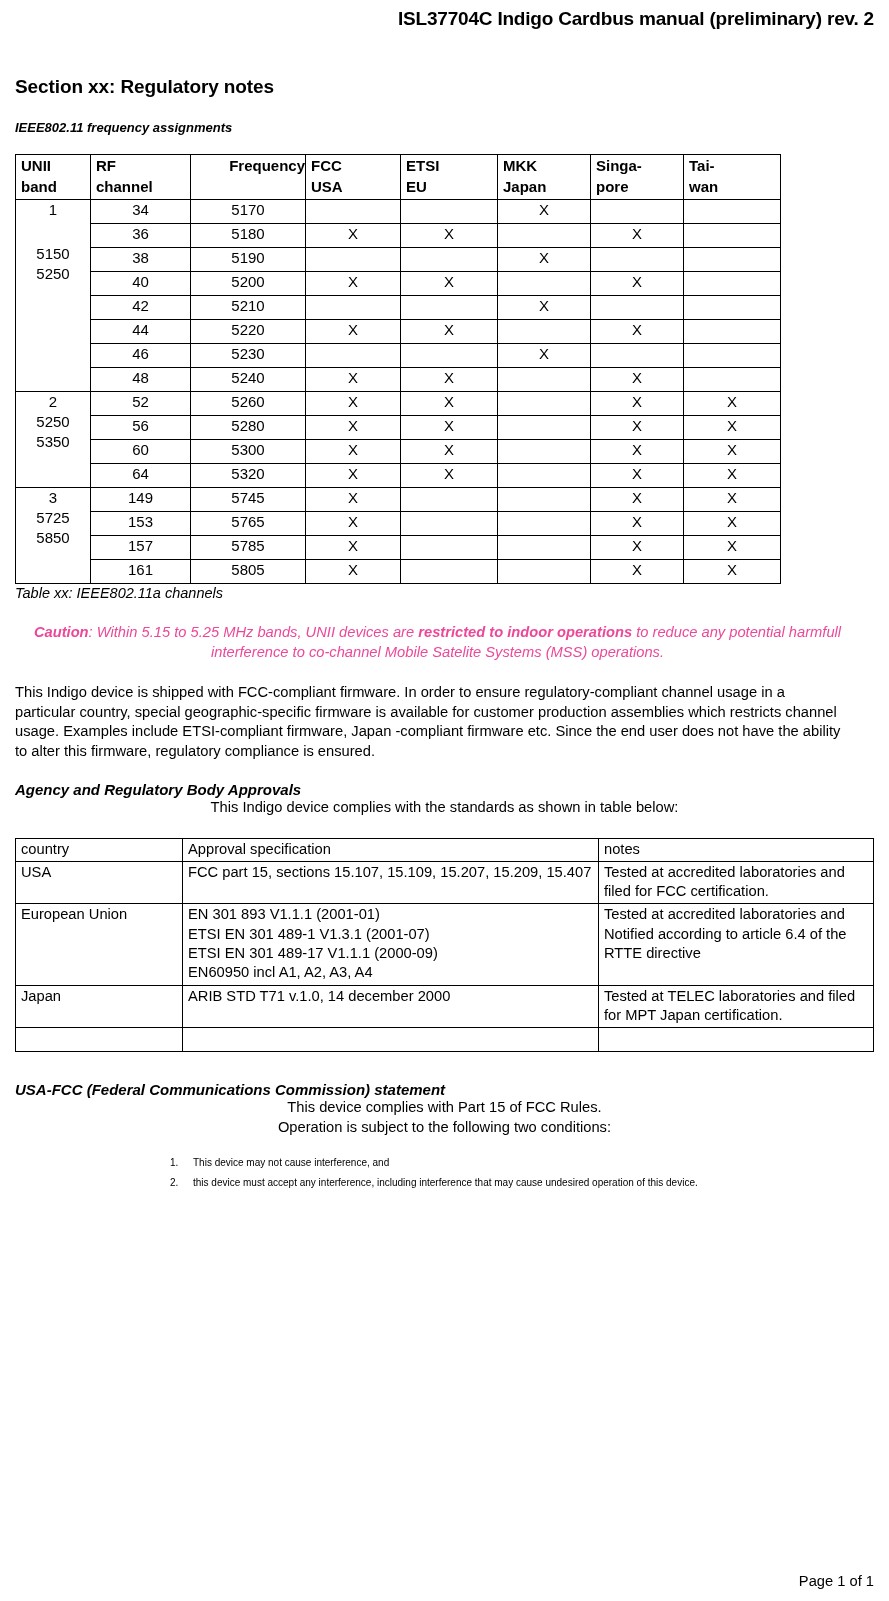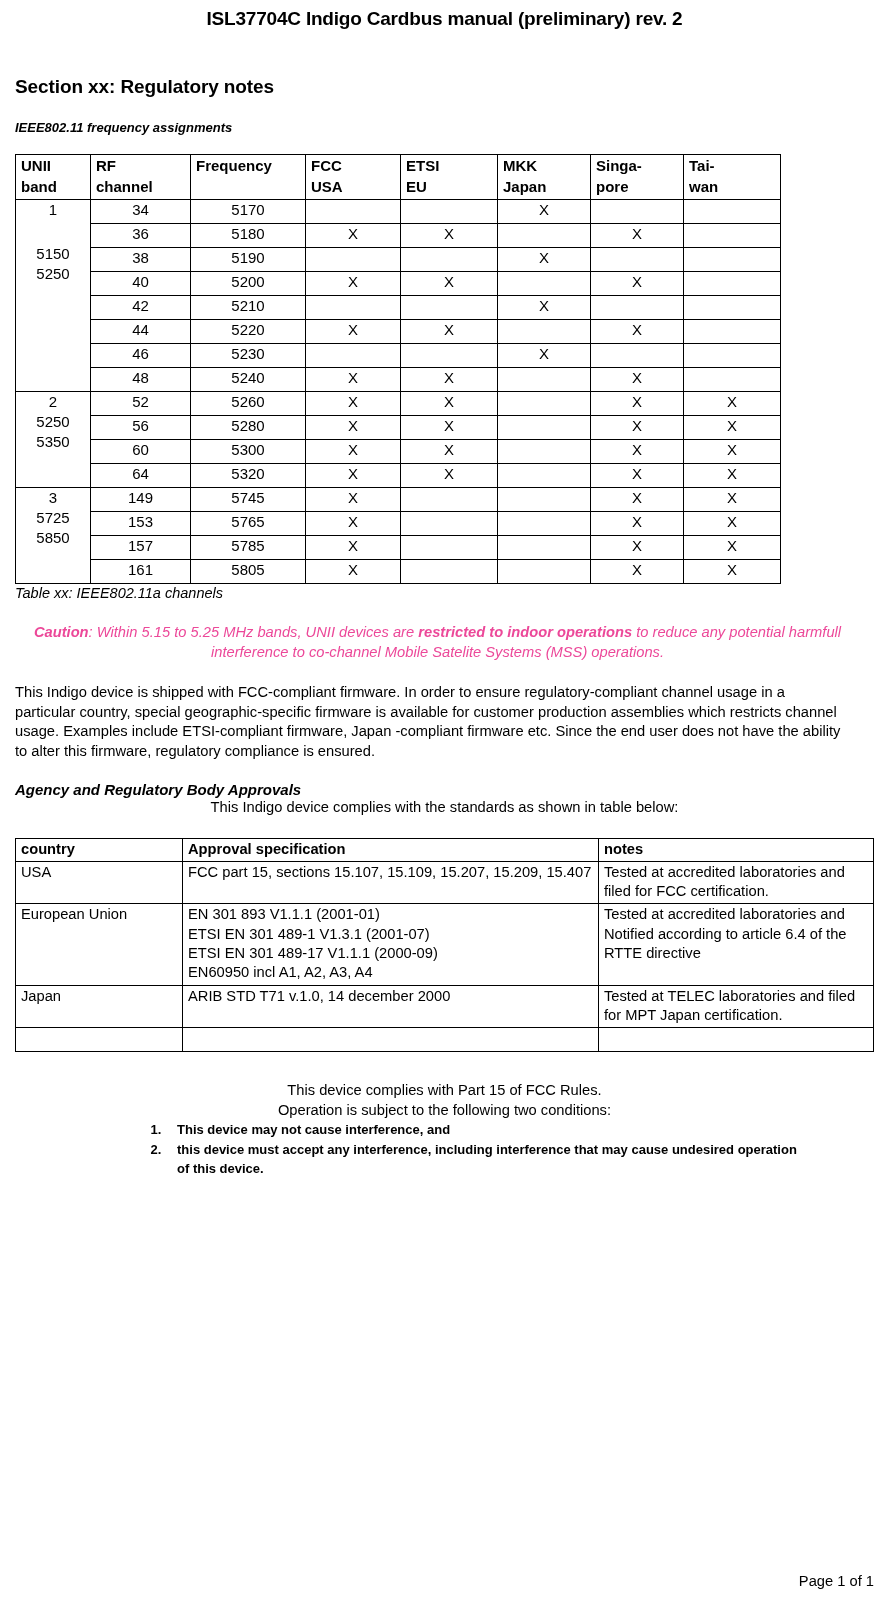--- a/index.html
+++ b/index.html
@@ -15,21 +15,21 @@
     position: relative;
     width: 889px;
     height: 1601px;
     margin: 0 auto;
     background: #ffffff;
     box-sizing: border-box;
     padding: 0 15px;
     overflow: hidden;
   }
   .doc-title {
-    text-align: center;
+    text-align: right;
     font-size: 19px;
     font-weight: bold;
     letter-spacing: -0.2px;
     margin: 8px 0 0 0;
     padding: 0;
   }
   .section-heading {
     font-size: 19px;
     font-weight: bold;
     margin: 46px 0 0 0;
@@ -64,21 +64,21 @@
     line-height: 20px;
   }
   table.chan th {
     font-weight: bold;
     text-align: left;
     padding-left: 5px;
     vertical-align: top;
     height: 44px;
     line-height: 21px;
   }
-  table.chan th.h-freq { text-align: left; }
+  table.chan th.h-freq { text-align: right; }
   td.band-cell {
     vertical-align: top;
     text-align: center;
     line-height: 24px;
     padding-top: 0;
   }
   td.band-cell .bnum { display: block; }
   td.band-cell .brange { display: block; }
   .mark { font-size: 15px; }
   .caption {
@@ -116,29 +116,28 @@
     table-layout: fixed;
     font-size: 14.7px;
   }
   table.comp th, table.comp td {
     border: 1px solid #000000;
     padding: 1px 4px 2px 5px;
     vertical-align: top;
     text-align: left;
     line-height: 19.3px;
   }
-  table.comp th { font-weight: bold; }
+  table.comp th { font-weight: normal; }
   table.comp td.empty { height: 20px; }
   .fcc-block { margin-top: 29px; }
   ol.conds {
-    margin: 0;
+    margin: 16px;
     padding: 0 0 0 150px;
-    font-size: 13px;
+    font-size: 10px;
     line-height: 19.5px;
-    font-weight: bold;
   }
   ol.conds li {
     padding-left: 12px;
     margin: 0;
     width: 620px;
   }
   .footer {
     position: absolute;
     right: 15px;
     bottom: 12px;
@@ -409,20 +408,21 @@
         <tr>
           <td class="empty">&nbsp;</td>
           <td class="empty">&nbsp;</td>
           <td class="empty">&nbsp;</td>
         </tr>
       </tbody>
   </table>
 
 
   <div class="fcc-block">
+    <div class="sub-heading2">USA-FCC (Federal Communications Commission) statement</div>
     <p class="tight">This device complies with Part 15 of FCC Rules.</p>
     <p class="tight">Operation is subject to the following two conditions:</p>
     <ol class="conds">
         <li>This device may not cause interference, and</li>
         <li>this device must accept any interference, including interference that may cause undesired operation of this device.</li>
       </ol>
   </div>
 
   <div class="footer">Page 1 of 1</div>
 

